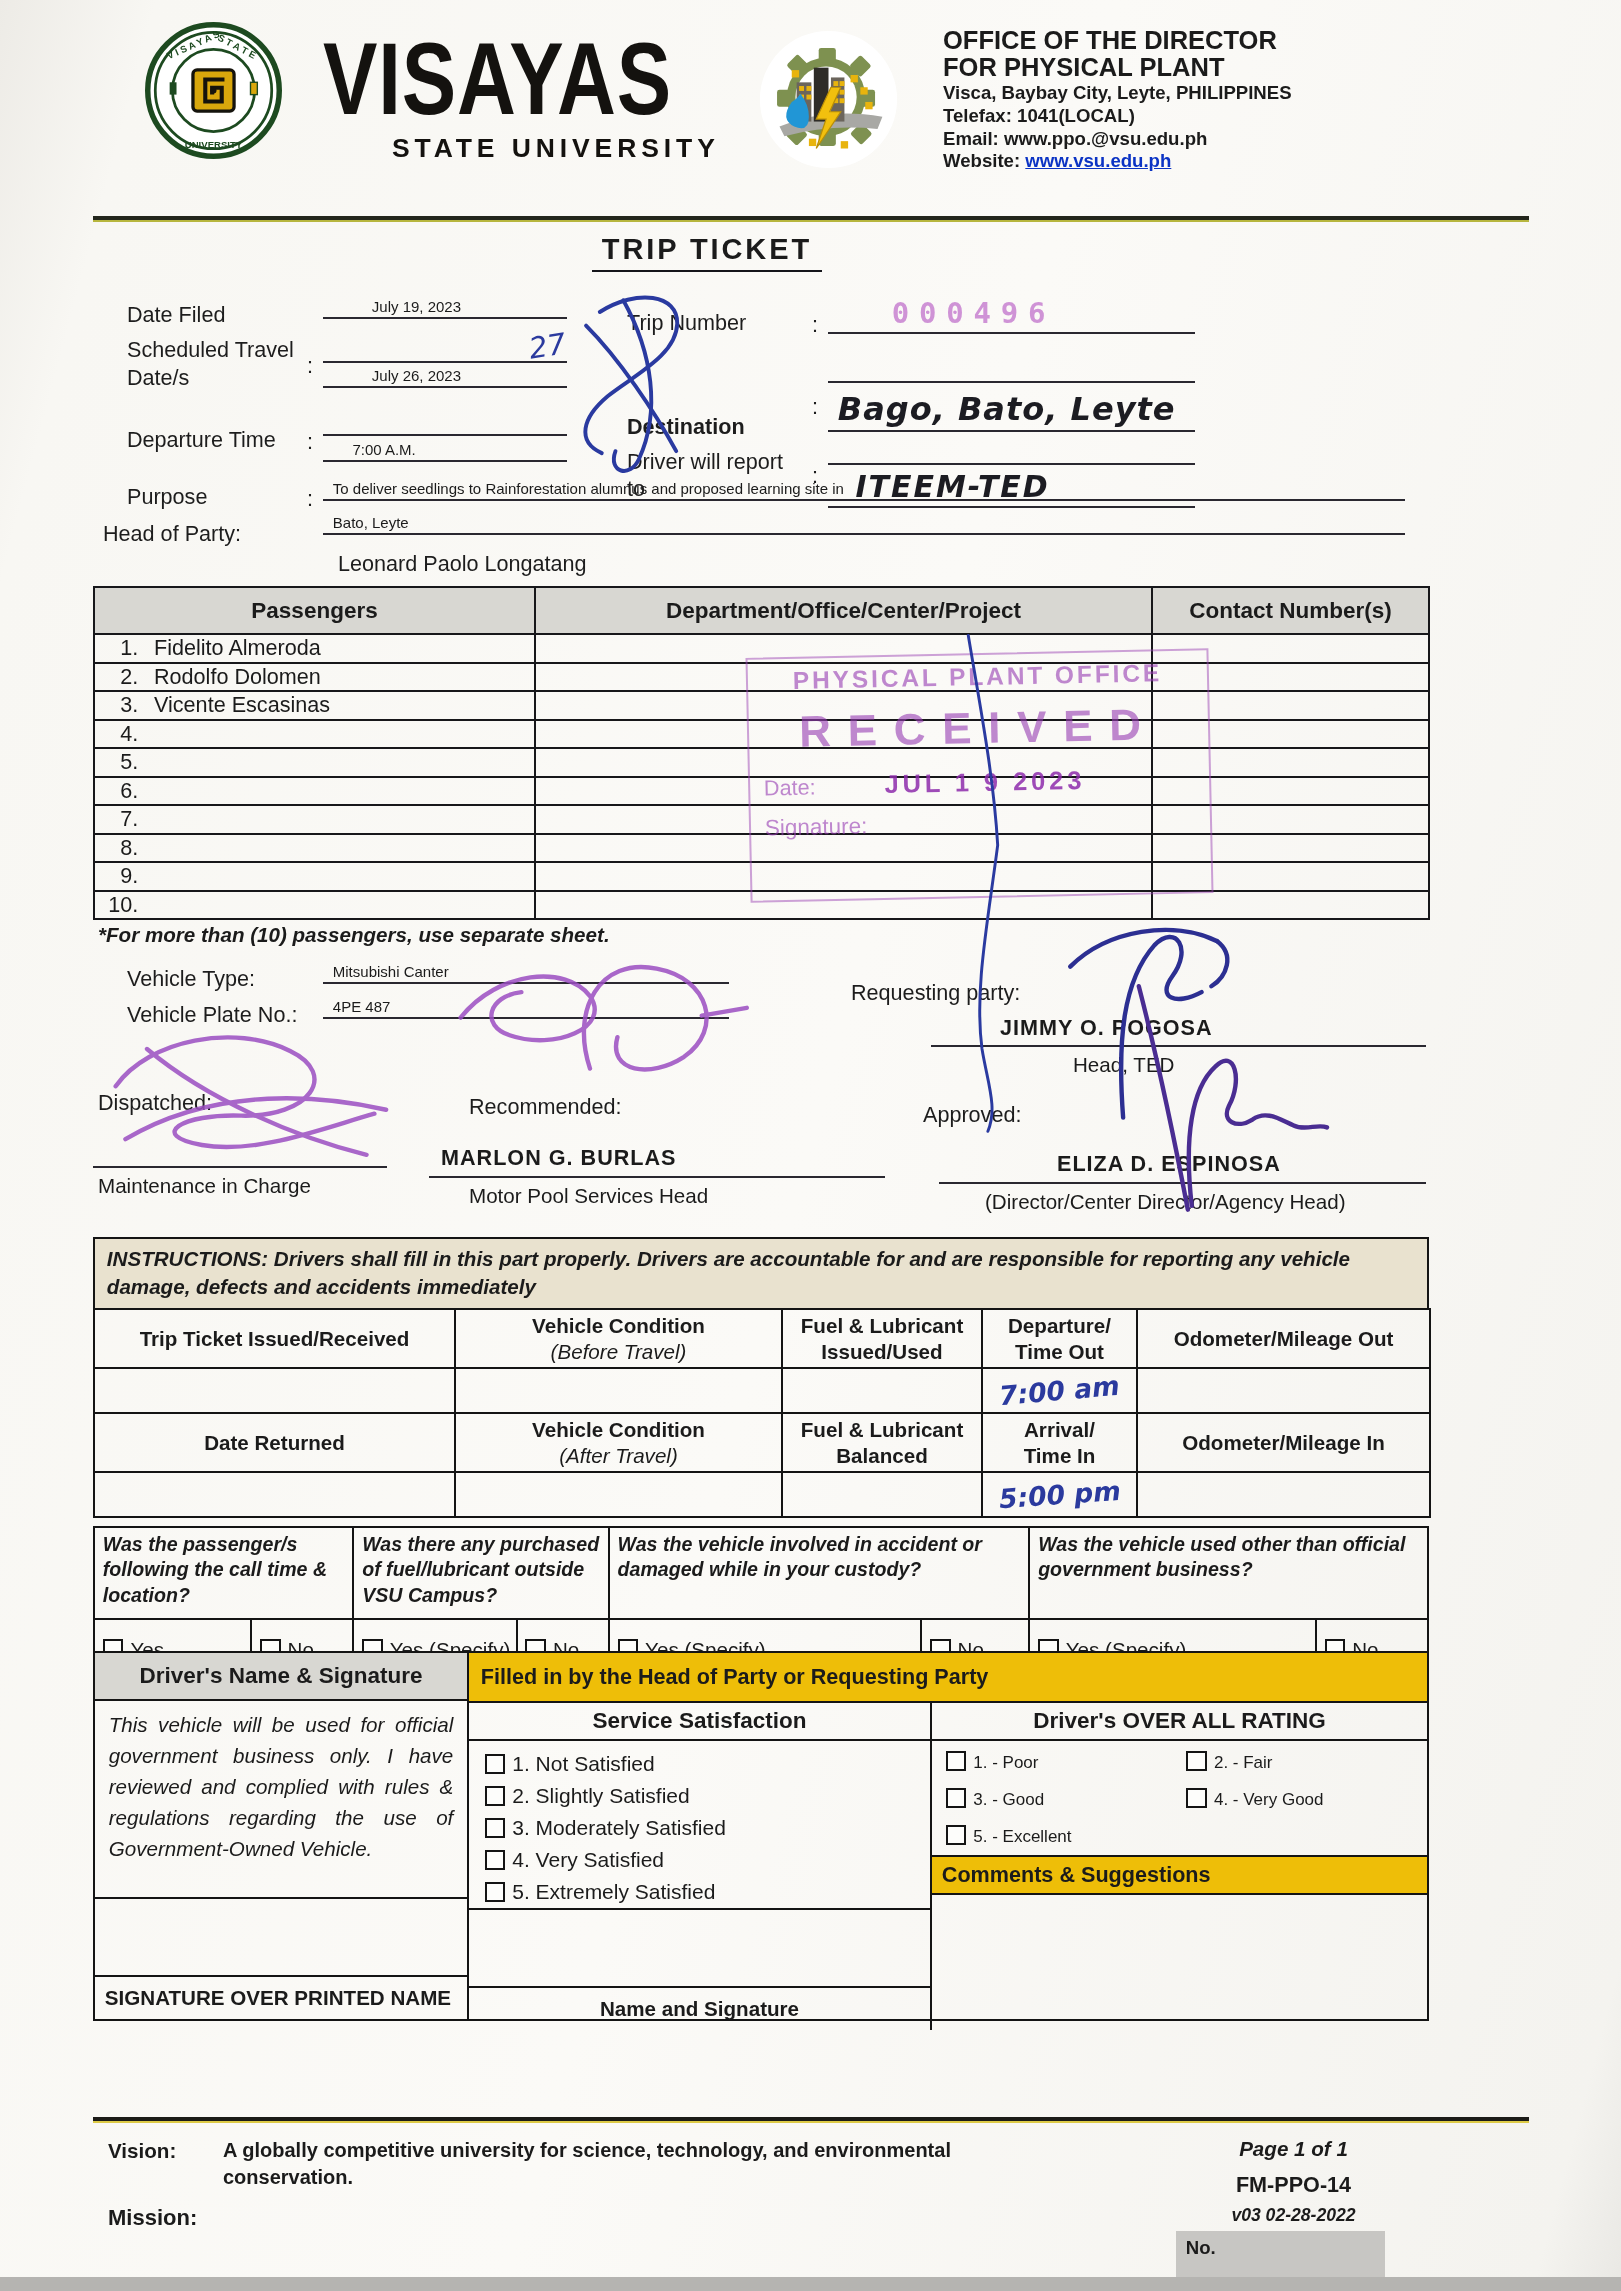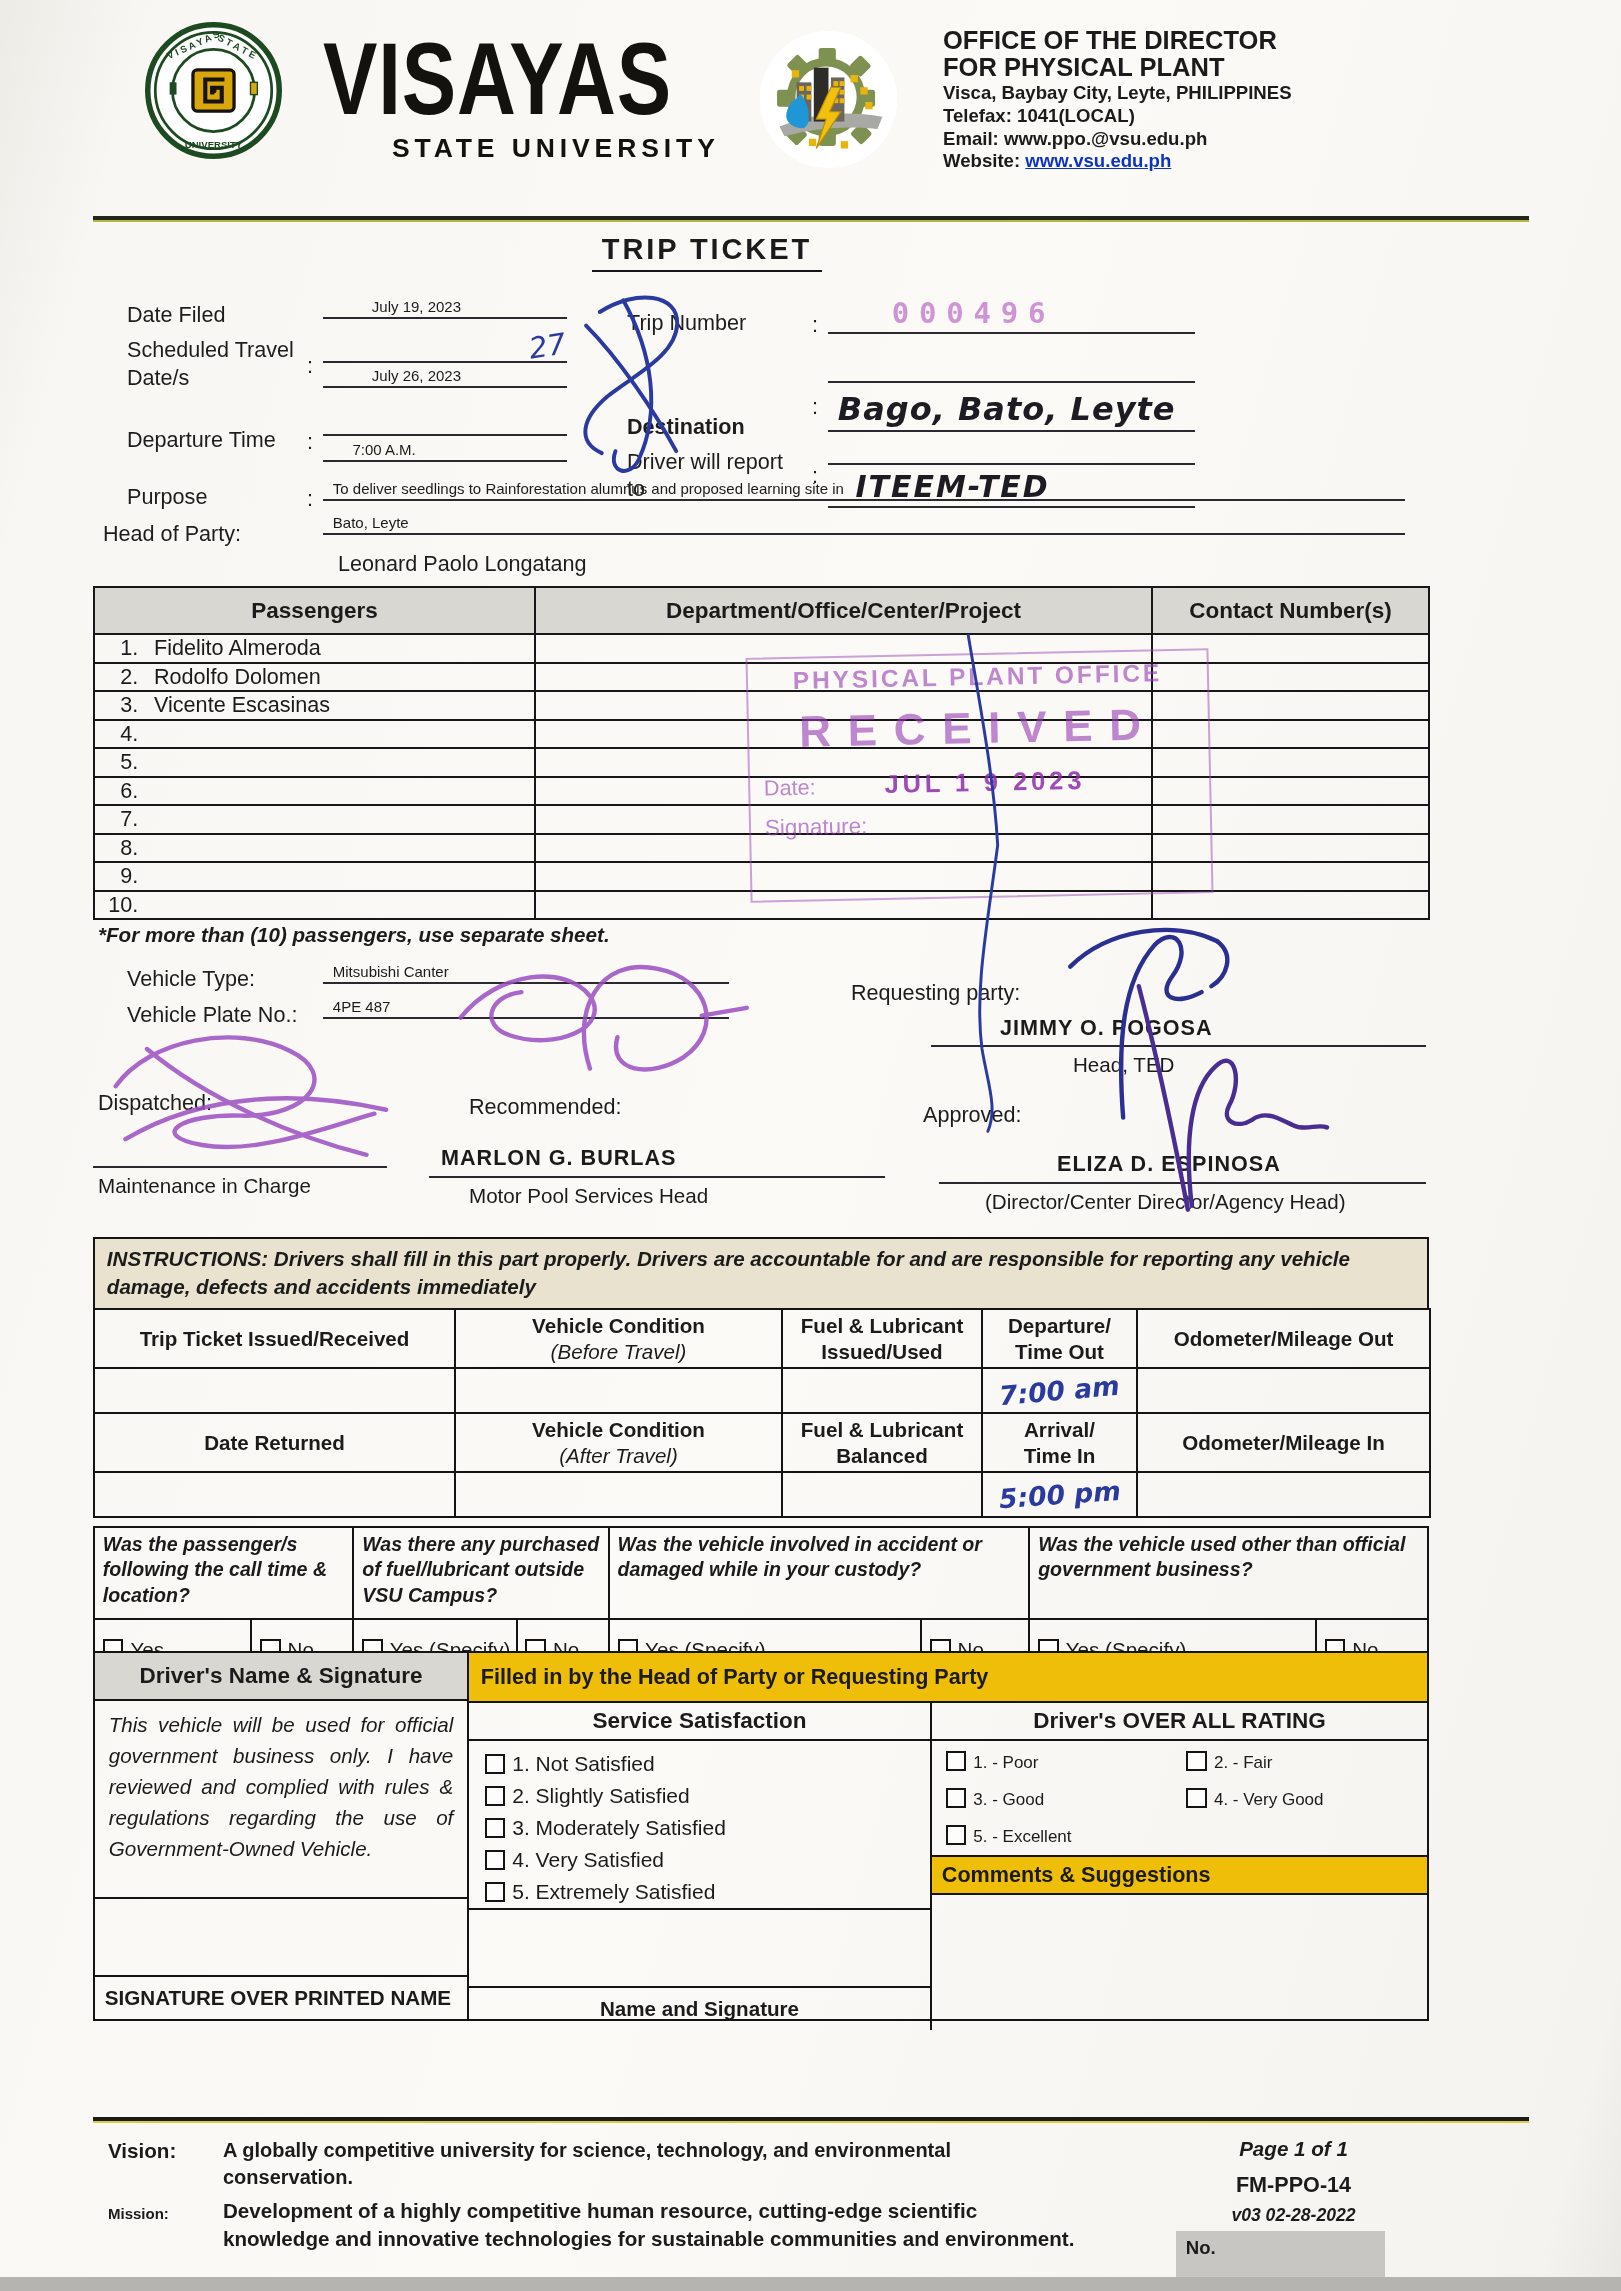--- a/index.html
+++ b/index.html
@@ -408,22 +408,21 @@
           <div class="comments">Comments &amp; Suggestions</div>
           <div style="flex:1;"></div>
         </div>
       </div>
     </div>
   </div>
 
   <div class="abs footer-rule" style="left:93px;top:2117px;width:1436px;"></div>
   <div class="abs b" style="left:108px;top:2139px;font-size:20.6px;">Vision:</div>
   <div class="abs b" style="left:223px;top:2137px;width:814px;font-size:20px;line-height:1.35;">A globally competitive university for science, technology, and environmental conservation.</div>
-  <div class="abs b" style="left:108px;top:2205px;font-size:15px;">Mission:</div>
-  <div class="abs b" style="left:223px;top:2197px;width:853px;font-size:20.6px;line-height:1.35;">Development of a highly competitive human resource, cutting-edge scientific knowledge and innovative technologies for sustainable communities and environment.</div>
+  <div class="abs b" style="left:108px;top:2205px;font-size:22px;">Mission:</div>
   <div class="abs b i" style="left:1210px;top:2137px;width:167px;text-align:center;font-size:20.6px;">Page 1 of 1</div>
   <div class="abs b" style="left:1210px;top:2172px;width:167px;text-align:center;font-size:21.6px;">FM-PPO-14</div>
   <div class="abs b i" style="left:1210px;top:2205px;width:167px;text-align:center;font-size:17.6px;">v03 02-28-2022</div>
   <div class="abs graybox" style="left:1176px;top:2231px;width:209px;height:49px;">No.</div>
 
   <div class="scan-bottom"></div>
 
   <svg class="ink" width="1621" height="2292" viewBox="0 0 1654 2338">
 
     <g stroke="#2a3aa0" fill="none" stroke-width="4" stroke-linecap="round">

